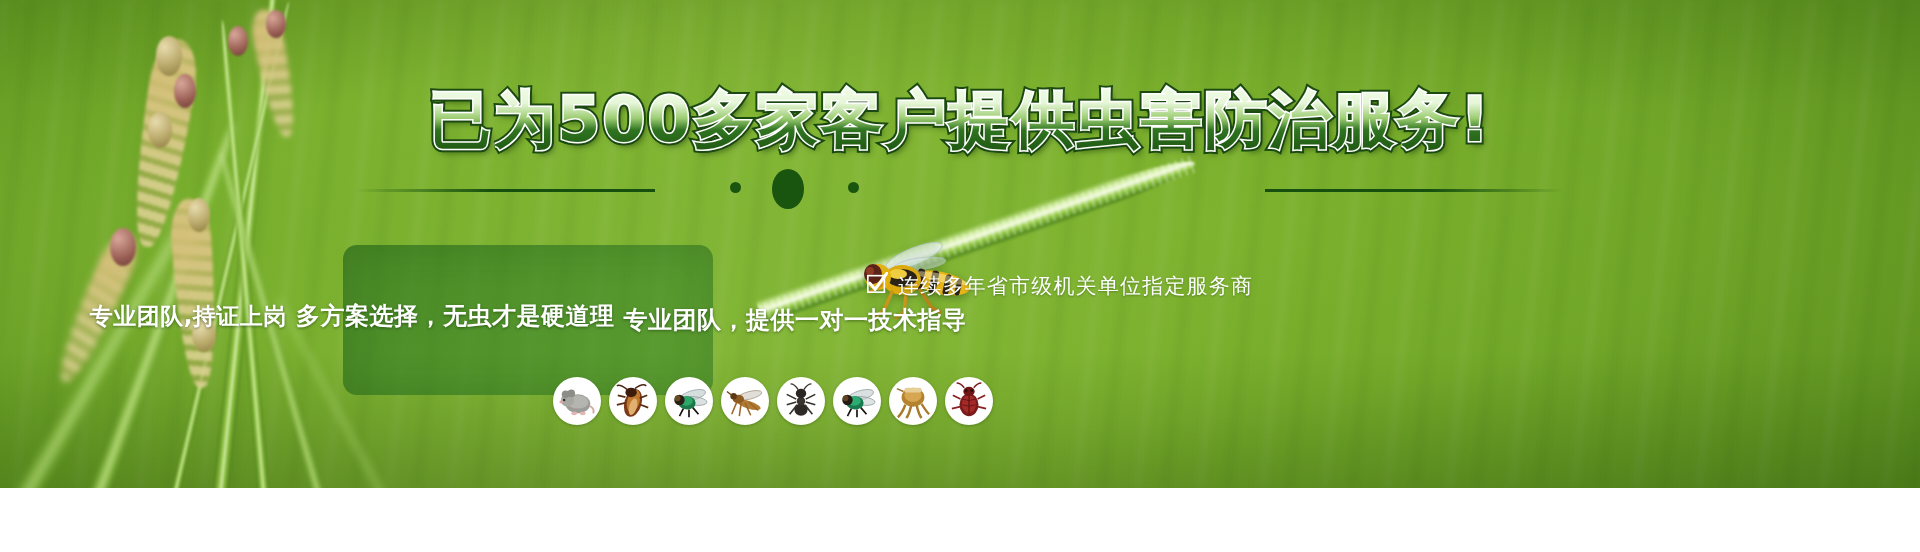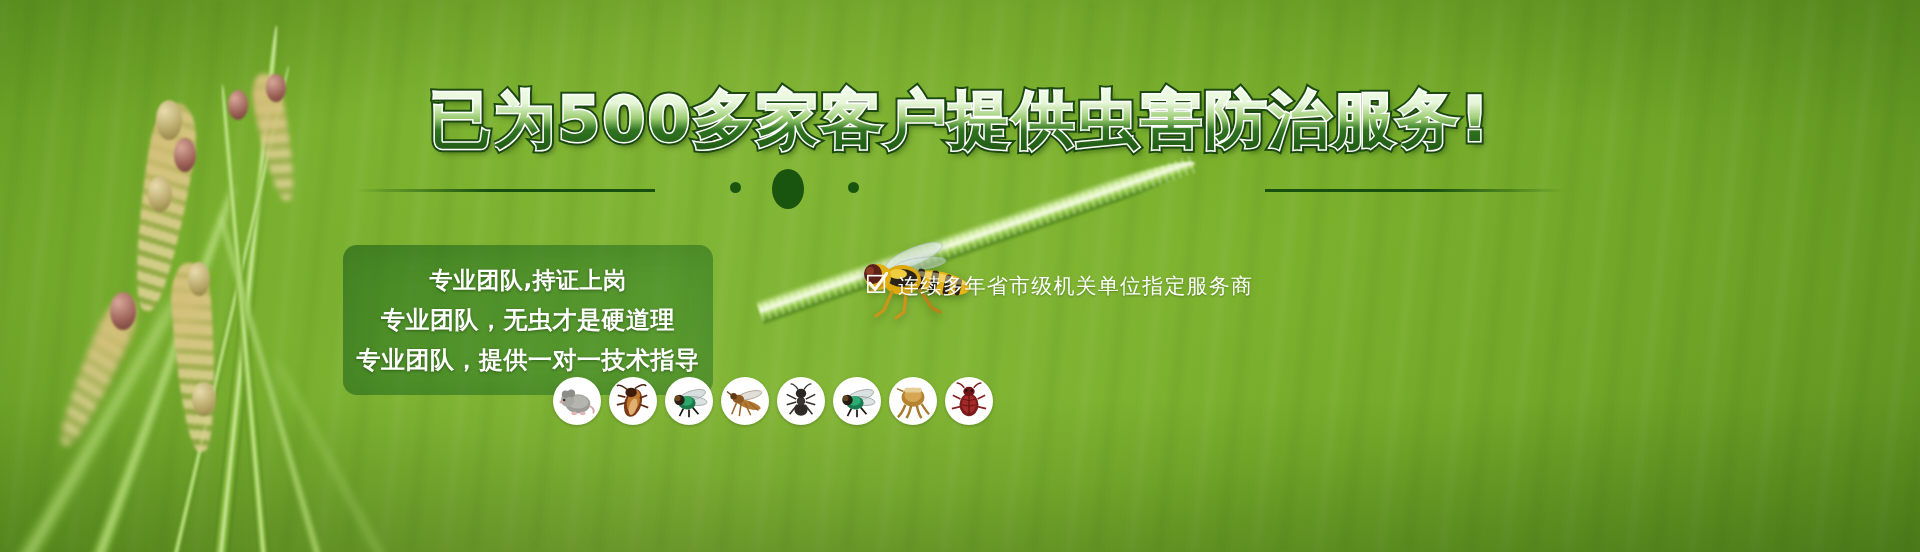--- a/index.html
+++ b/index.html
@@ -5,21 +5,21 @@
   * { box-sizing: border-box; margin: 0; padding: 0; }
   html, body {
     width: 1920px; height: 552px;
     overflow: hidden;
     font-family: "Liberation Sans", sans-serif;
   }
 
   
   .banner {
     position: relative;
-    width: 1920px; height: 552px;
+    width: 1920px; height: 488px;
     overflow: hidden;
     background: #5ba021;
   }
 
   
   .bg-base {
     position: absolute; inset: 0;
     background:
       radial-gradient(ellipse 60% 80% at 8% 50%,  rgba(120,175,45,.95) 0%, rgba(110,168,40,0) 70%),
       radial-gradient(ellipse 50% 90% at 32% 60%, rgba(135,185,60,.75) 0%, rgba(135,185,60,0) 72%),
@@ -148,22 +148,22 @@
   .dot.d3 { left: 848px; }
   .dot.big { width: 32px; height: 40px; border-radius:50%; left: 772px; top: -3px; background:#1a5510; }
 
   
   .card {
     position: absolute; left: 343px; top: 245px;
     width: 370px; height: 150px;
     border-radius: 14px;
     background: linear-gradient(135deg, rgba(40,110,30,.62) 0%, rgba(52,126,38,.60) 45%, rgba(62,138,44,.56) 100%);
     box-shadow: inset 0 0 40px rgba(10,50,0,.18);
-    display:flex; flex-direction:column; align-items:center; justify-content:center;
-    gap: 0;
+    display:flex; align-items:center; justify-content:center;
+    gap: 9px;
   }
   .card-line {
     color: #ffffff; font-weight: 700; white-space: nowrap;
     text-shadow: 0 1px 3px rgba(10,40,0,.5);
     font-family: "DejaVu Sans", "Liberation Sans", sans-serif;
   }
   .card-line.l1 { font-size: 23px; letter-spacing: .5px; margin-bottom: 8px;}
   .card-line.l2 { font-size: 24px; letter-spacing: .5px; margin-bottom: 8px;}
   .card-line.l3 { font-size: 24px; letter-spacing: .5px; }
 
@@ -260,21 +260,21 @@
   <div class="divider">
     <div class="div-line left"></div>
     <div class="div-line right"></div>
     <div class="dot small d1"></div>
     <div class="dot big"></div>
     <div class="dot small d3"></div>
   </div>
 
   <div class="card">
     <div class="card-line l1">专业团队,持证上岗</div>
-    <div class="card-line l2">专业团队，无虫才是硬道理</div>
+    <div class="card-line l2">多方案选择，无虫才是硬道理</div>
     <div class="card-line l3">专业团队，提供一对一技术指导</div>
   </div>
 
   <div class="checklist">
     <div class="check-row">
       <span class="check-box">
         <svg viewBox="0 0 24 24">
             <rect x="2" y="4" width="18" height="18" fill="none" stroke="#ffffff" stroke-width="1.8"></rect>
             <path d="M4 12 L10 19 L23 1" fill="none" stroke="#ffffff" stroke-width="3.2" stroke-linecap="round"></path>
           </svg>

